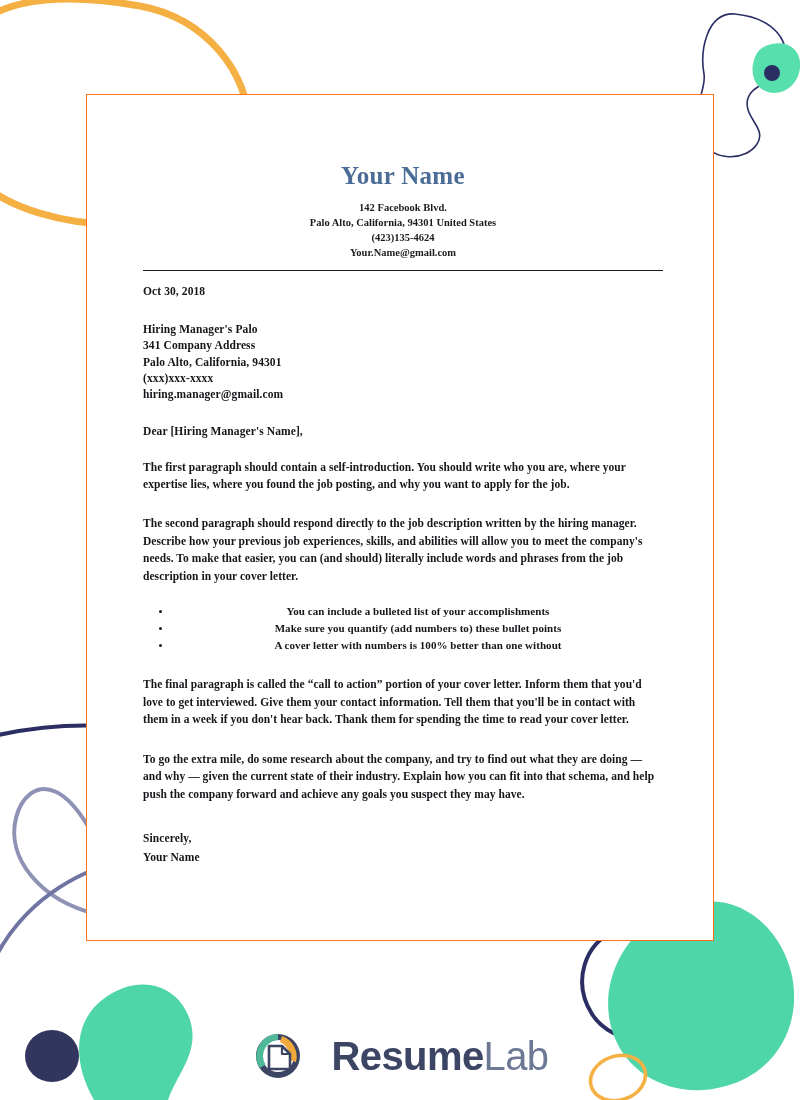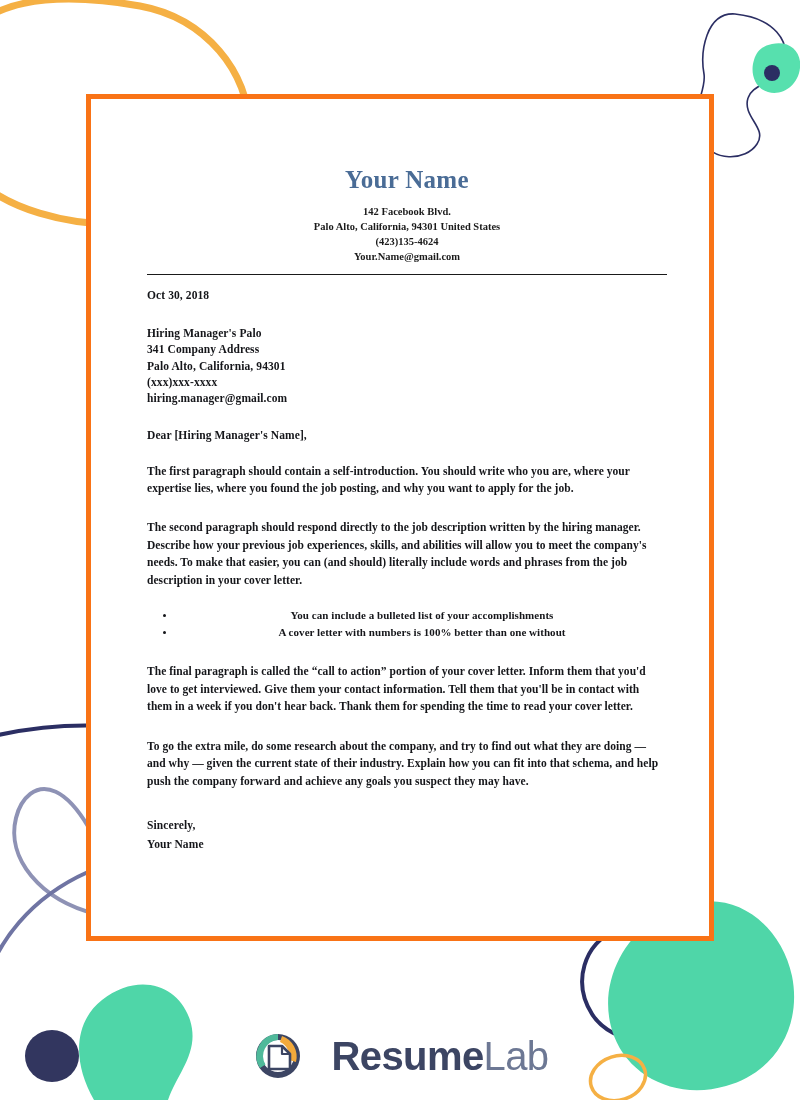--- a/index.html
+++ b/index.html
@@ -25,21 +25,21 @@
   }
 
   
   #paper {
     position: absolute;
     left: 86px;
     top: 94px;
     width: 628px;
     height: 847px;
     background: #ffffff;
-    border: 5px solid #f97316;
+    border: 1px solid #f97316;
     box-sizing: border-box;
     z-index: 2;
     padding-left: 36px;
   }
 
   .paper-inner {
     position: absolute;
     left: 56px;
     top: 0;
     width: 520px;
@@ -231,20 +231,21 @@
       <div>hiring.manager@gmail.com</div>
     </div>
 
     <div class="salutation">Dear [Hiring Manager's Name],</div>
 
     <p class="body-para">The first paragraph should contain a self-introduction. You should write who you are, where your expertise lies, where you found the job posting, and why you want to apply for the job.</p>
     <p class="body-para">The second paragraph should respond directly to the job description written by the hiring manager. Describe how your previous job experiences, skills, and abilities will allow you to meet the company's needs. To make that easier, you can (and should) literally include words and phrases from the job description in your cover letter.</p>
 
     <ul class="bullets">
       <li>You can include a bulleted list of your accomplishments</li>
+      <li>Make sure you quantify (add numbers to) these bullet points</li>
       <li>A cover letter with numbers is 100% better than one without</li>
     </ul>
 
     <p class="body-para">The final paragraph is called the “call to action” portion of your cover letter. Inform them that you'd love to get interviewed. Give them your contact information. Tell them that you'll be in contact with them in a week if you don't hear back. Thank them for spending the time to read your cover letter.</p>
     <p class="body-para">To go the extra mile, do some research about the company, and try to find out what they are doing — and why — given the current state of their industry. Explain how you can fit into that schema, and help push the company forward and achieve any goals you suspect they may have.</p>
 
     <div class="signoff">
       <div>Sincerely,</div>
       <div>Your Name</div>
     </div>

